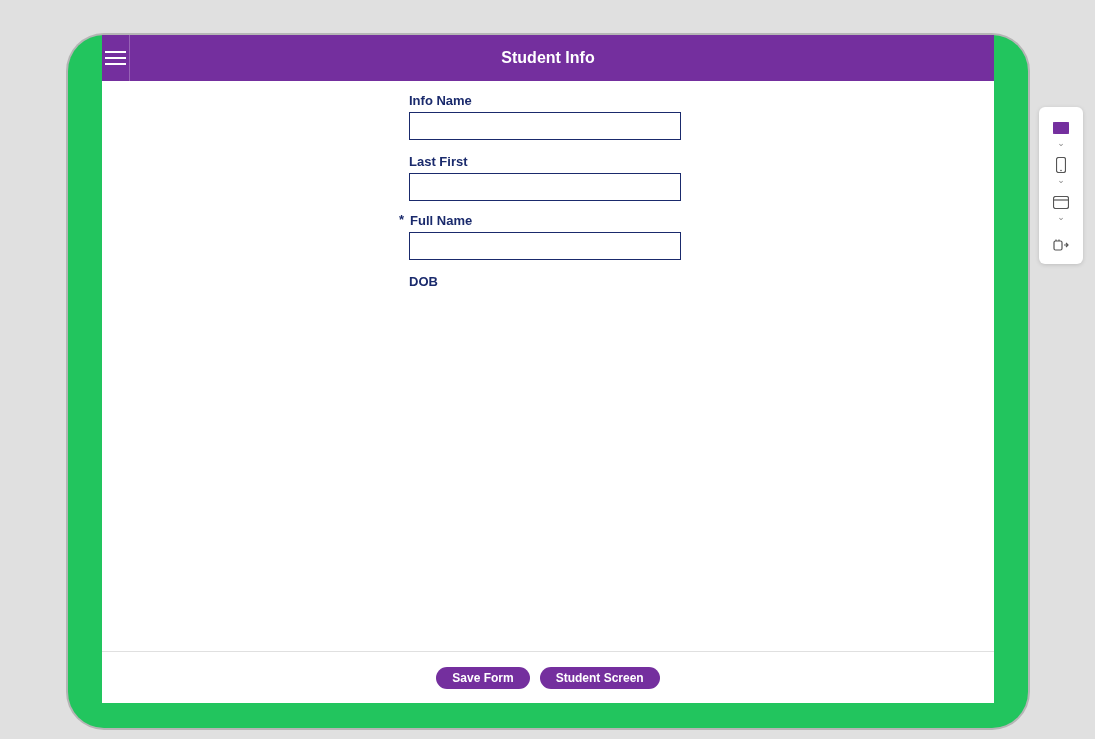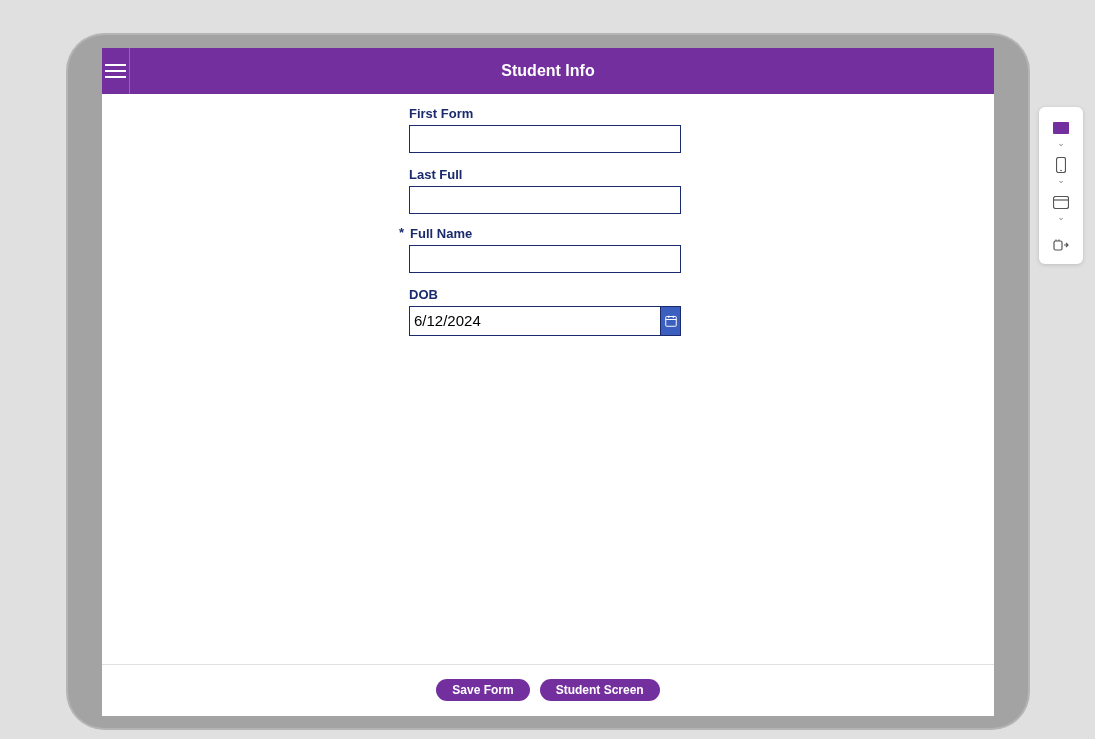--- a/index.html
+++ b/index.html
@@ -15,26 +15,26 @@
       position: relative;
       overflow: hidden;
     }
     
     .tablet-frame {
       position: absolute;
       left: 68px;
       top: 35px;
       width: 960px;
       height: 693px;
-      background: #a3a3a3;
+      background: #22c55e;
       border-radius: 36px;
       box-shadow: 0 0 0 2px #b5b5b5;
       display: flex;
       justify-content: center;
-      align-items: center;
+      align-items: flex-start;
     }
     .tablet-screen {
       width: 892px;
       height: 668px;
       background: #fff;
       position: relative;
       overflow: hidden;
       display: flex;
       flex-direction: column;
     }
@@ -210,50 +210,39 @@
         <span></span>
         <span></span>
       </div>
       <div class="app-title">Student Info</div>
     </div>
 
     <div class="form-area">
       <div class="form-inner">
 
         <div class="field">
-          <span class="field-label">First Form</span>
+          <span class="field-label">Info Name</span>
           <input class="text-input" type="text" value="" style="">
         </div>
 
         <div class="field">
-          <span class="field-label">Last Full</span>
+          <span class="field-label">Last First</span>
           <input class="text-input" type="text" value="" style="">
         </div>
 
         <div class="field">
           <div class="label-row">
             <span class="req-star">*</span>
             <span class="field-label">Full Name</span>
           </div>
           <input class="text-input" type="text" value="" style="">
         </div>
 
         <div class="field">
           <span class="field-label">DOB</span>
-          <div class="date-row">
-            <input class="date-input" type="text" value="6/12/2024" style="">
-            <div class="date-btn">
-              <svg width="12" height="12" viewBox="0 0 16 16">
-                <rect x="1" y="2" width="14" height="13" rx="1" fill="none" stroke="#fff" stroke-width="1.3"></rect>
-                <line x1="1" y1="6" x2="15" y2="6" stroke="#fff" stroke-width="1.3"></line>
-                <line x1="5" y1="1" x2="5" y2="4" stroke="#fff" stroke-width="1.3"></line>
-                <line x1="11" y1="1" x2="11" y2="4" stroke="#fff" stroke-width="1.3"></line>
-              </svg>
-            </div>
-          </div>
         </div>
 
 
       </div>
     </div>
 
     <div class="footer">
       <button class="pill-btn">Save Form</button>
       <button class="pill-btn">Student Screen</button>
     </div>

